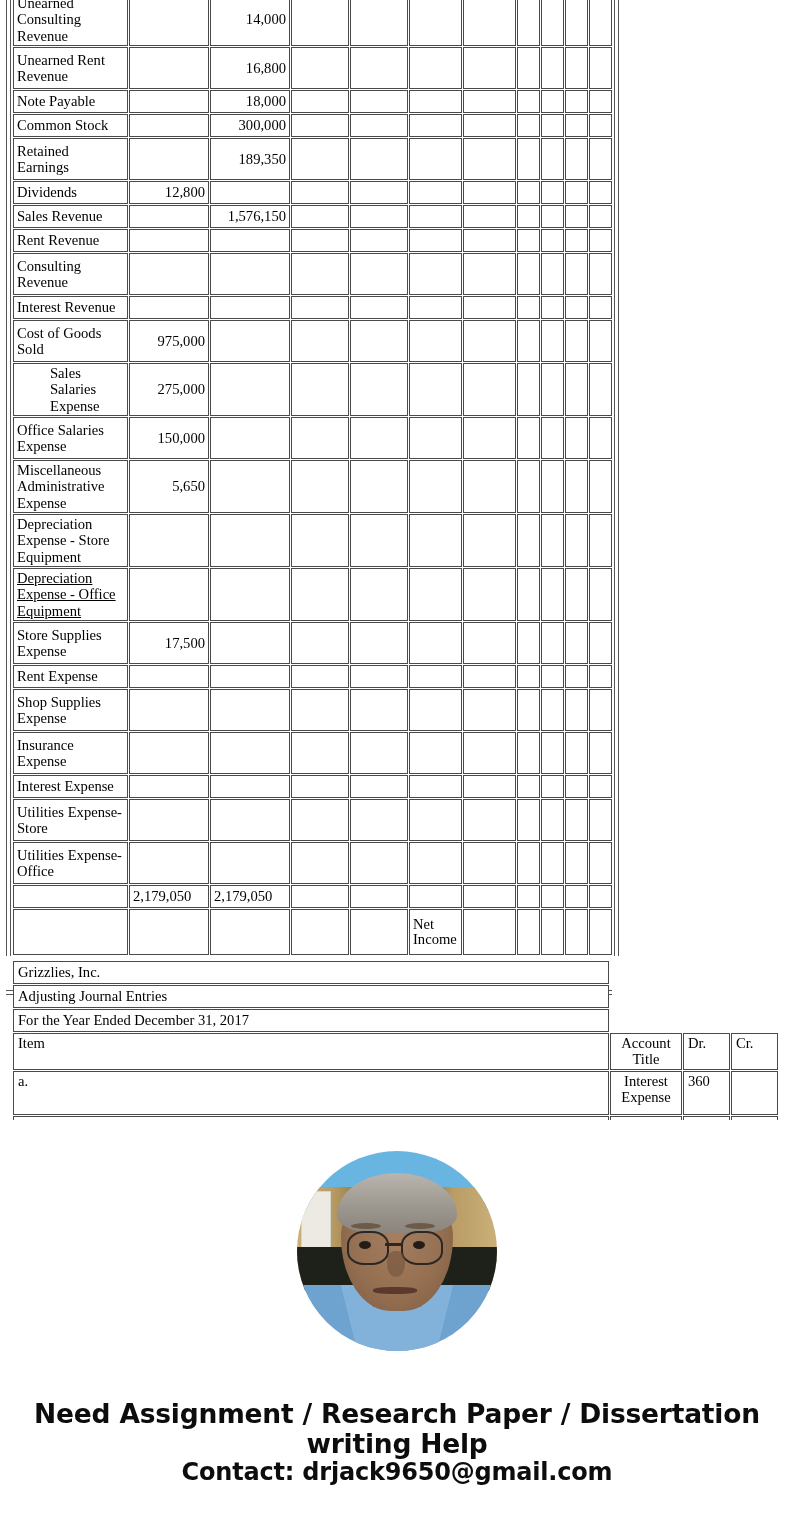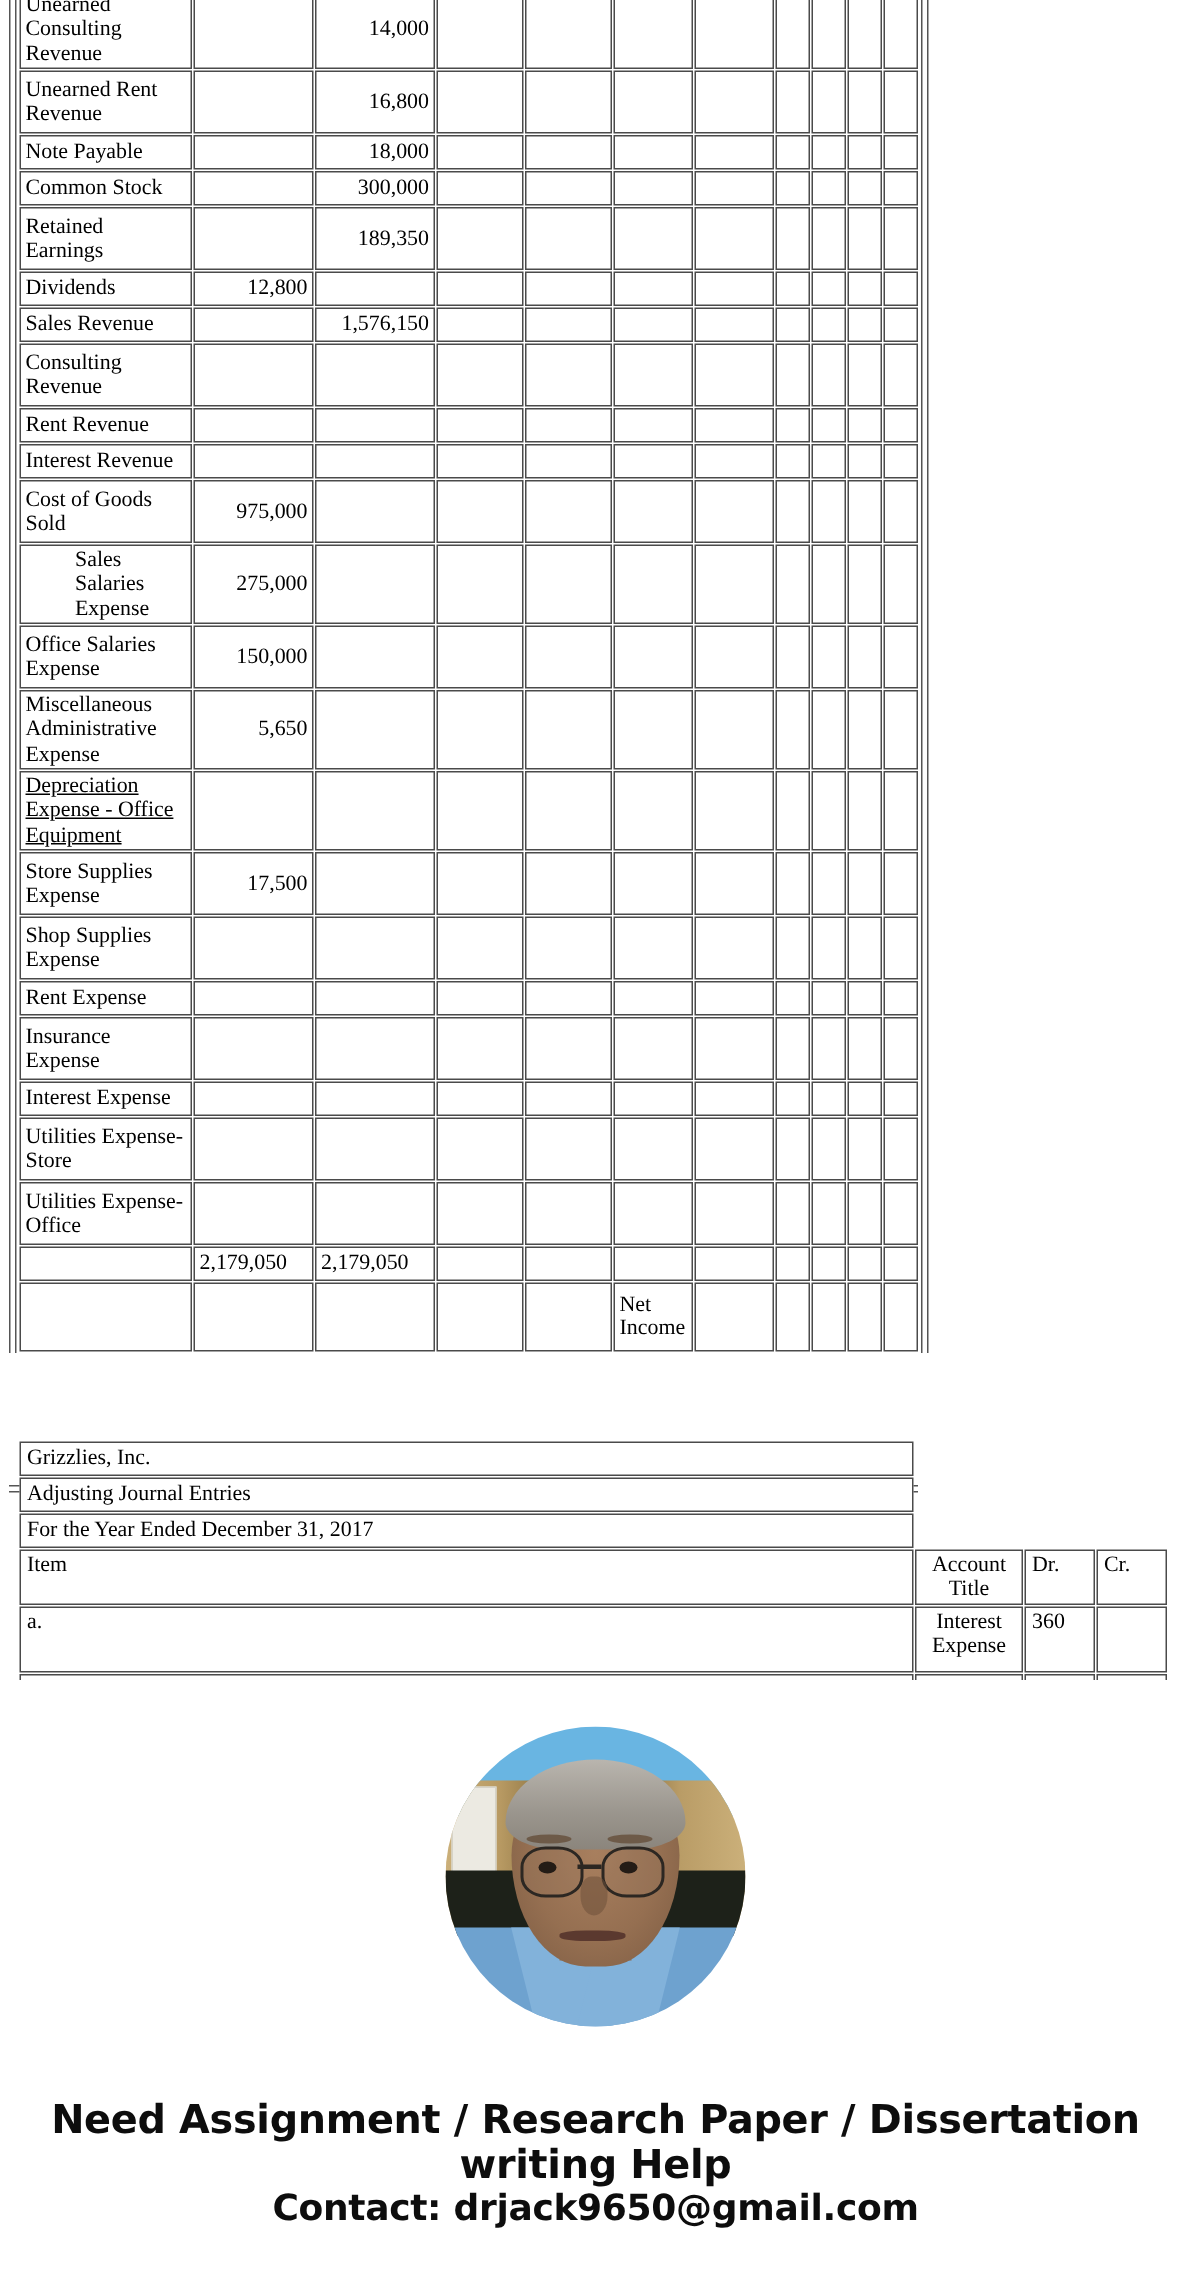--- a/index.html
+++ b/index.html
@@ -324,35 +324,35 @@
           <td class="num">1,576,150</td>
           <td class="blank"></td>
           <td class="blank"></td>
           <td class="blank"></td>
           <td class="blank"></td>
           <td class="blank"></td>
           <td class="blank"></td>
           <td class="blank"></td>
           <td class="blank"></td>
         </tr>
+        <tr>
+          <td class="acct">Rent Revenue</td>
+          <td class="num"></td>
+          <td class="num"></td>
+          <td class="blank"></td>
+          <td class="blank"></td>
+          <td class="blank"></td>
+          <td class="blank"></td>
+          <td class="blank"></td>
+          <td class="blank"></td>
+          <td class="blank"></td>
+          <td class="blank"></td>
+        </tr>
         <tr style="height: 38px;">
           <td class="acct" style="height: 38px;">Consulting Revenue</td>
-          <td class="num"></td>
-          <td class="num"></td>
-          <td class="blank"></td>
-          <td class="blank"></td>
-          <td class="blank"></td>
-          <td class="blank"></td>
-          <td class="blank"></td>
-          <td class="blank"></td>
-          <td class="blank"></td>
-          <td class="blank"></td>
-        </tr>
-        <tr>
-          <td class="acct">Rent Revenue</td>
           <td class="num"></td>
           <td class="num"></td>
           <td class="blank"></td>
           <td class="blank"></td>
           <td class="blank"></td>
           <td class="blank"></td>
           <td class="blank"></td>
           <td class="blank"></td>
           <td class="blank"></td>
           <td class="blank"></td>
@@ -416,20 +416,33 @@
           <td class="blank"></td>
           <td class="blank"></td>
           <td class="blank"></td>
           <td class="blank"></td>
           <td class="blank"></td>
           <td class="blank"></td>
           <td class="blank"></td>
           <td class="blank"></td>
         </tr>
         <tr style="height: 38px;">
+          <td class="acct" style="height: 38px;">Depreciation Expense - Store Equipment</td>
+          <td class="num"></td>
+          <td class="num"></td>
+          <td class="blank"></td>
+          <td class="blank"></td>
+          <td class="blank"></td>
+          <td class="blank"></td>
+          <td class="blank"></td>
+          <td class="blank"></td>
+          <td class="blank"></td>
+          <td class="blank"></td>
+        </tr>
+        <tr style="height: 38px;">
           <td class="acct" style="height: 38px; text-decoration: underline;">Depreciation Expense - Office Equipment</td>
           <td class="num"></td>
           <td class="num"></td>
           <td class="blank"></td>
           <td class="blank"></td>
           <td class="blank"></td>
           <td class="blank"></td>
           <td class="blank"></td>
           <td class="blank"></td>
           <td class="blank"></td>
@@ -441,35 +454,35 @@
           <td class="num"></td>
           <td class="blank"></td>
           <td class="blank"></td>
           <td class="blank"></td>
           <td class="blank"></td>
           <td class="blank"></td>
           <td class="blank"></td>
           <td class="blank"></td>
           <td class="blank"></td>
         </tr>
+        <tr>
+          <td class="acct">Rent Expense</td>
+          <td class="num"></td>
+          <td class="num"></td>
+          <td class="blank"></td>
+          <td class="blank"></td>
+          <td class="blank"></td>
+          <td class="blank"></td>
+          <td class="blank"></td>
+          <td class="blank"></td>
+          <td class="blank"></td>
+          <td class="blank"></td>
+        </tr>
         <tr style="height: 38px;">
           <td class="acct" style="height: 38px;">Shop Supplies Expense</td>
-          <td class="num"></td>
-          <td class="num"></td>
-          <td class="blank"></td>
-          <td class="blank"></td>
-          <td class="blank"></td>
-          <td class="blank"></td>
-          <td class="blank"></td>
-          <td class="blank"></td>
-          <td class="blank"></td>
-          <td class="blank"></td>
-        </tr>
-        <tr>
-          <td class="acct">Rent Expense</td>
           <td class="num"></td>
           <td class="num"></td>
           <td class="blank"></td>
           <td class="blank"></td>
           <td class="blank"></td>
           <td class="blank"></td>
           <td class="blank"></td>
           <td class="blank"></td>
           <td class="blank"></td>
           <td class="blank"></td>

